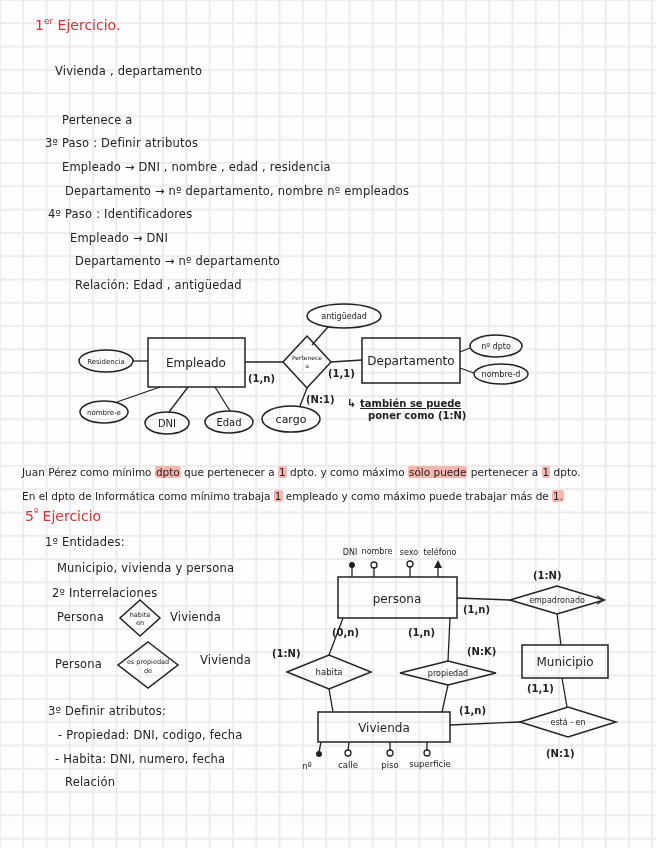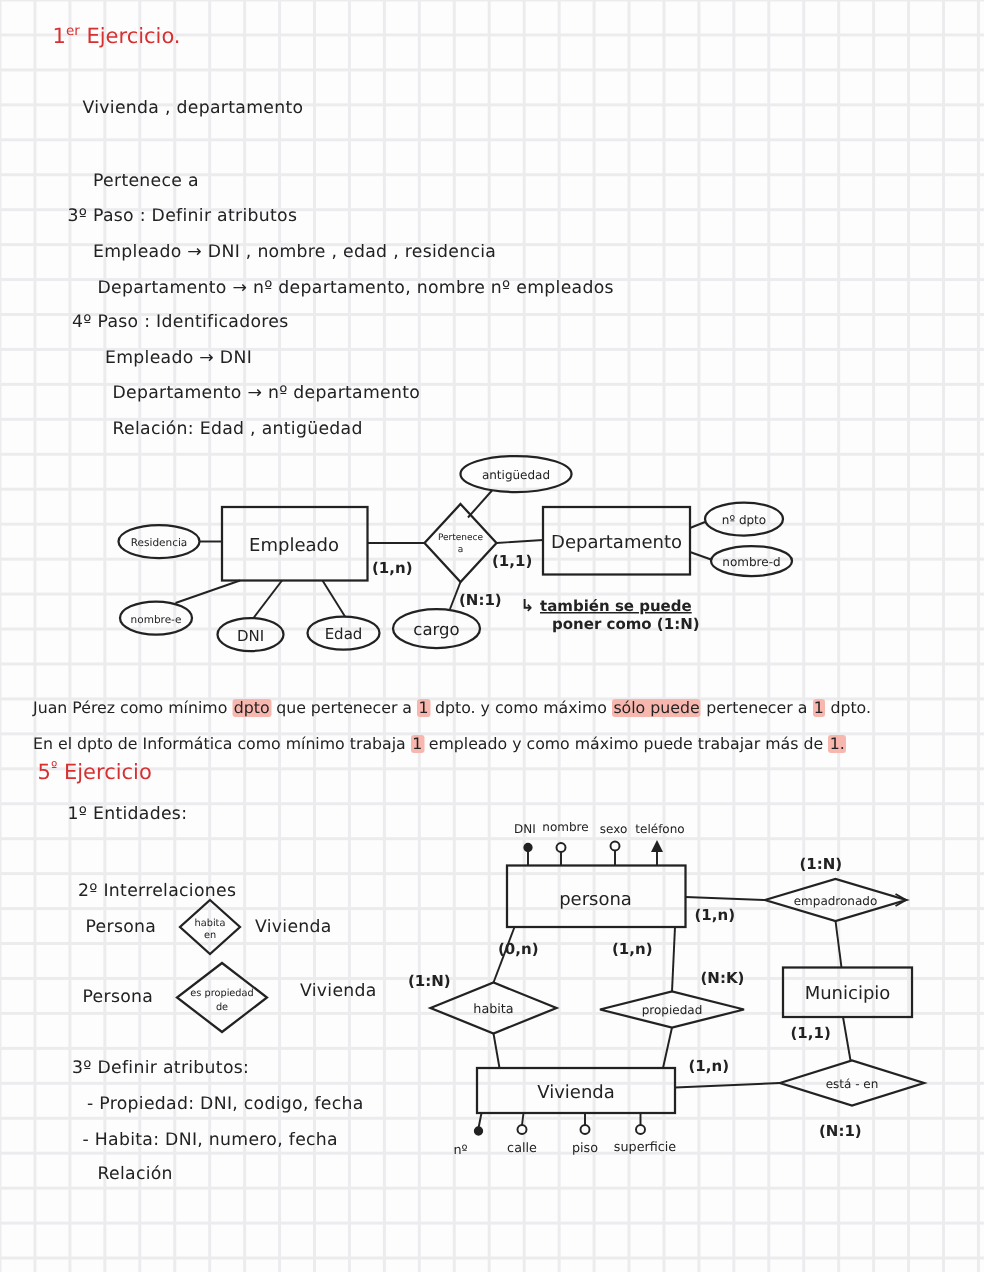--- a/index.html
+++ b/index.html
@@ -102,20 +102,21 @@
     <text x="308" y="121" font-size="10" font-weight="bold">poner como (1:N)</text>
   </svg>
 
   <div class="abs para" style="left:22px;top:466px"><span>Juan Pérez como mínimo </span><span class="hl">dpto</span><span> que pertenecer a </span><span class="hl">1</span><span> dpto. y como máximo </span><span class="hl">sólo puede</span><span> pertenecer a </span><span class="hl">1</span><span> dpto.</span></div>
 
   <div class="abs para" style="left:22px;top:490px"><span>En el dpto de Informática como mínimo trabaja </span><span class="hl">1</span><span> empleado y como máximo puede trabajar más de </span><span class="hl">1.</span></div>
 
   <div class="abs title" style="left:25px;top:507px"><span>5</span><sup>º</sup><span> Ejercicio</span></div>
 
   <div class="abs ln" style="left:45px;top:535px">1º Entidades:</div>
+  <div class="abs ln" style="left:57px;top:561px">Municipio, vivienda y persona</div>
   <div class="abs ln" style="left:52px;top:586px">2º Interrelaciones</div>
 
   <div class="abs ln" style="left:57px;top:610px">Persona</div>
   <svg class="abs" style="left:118px;top:598px" width="44" height="40" viewBox="0 0 44 40">
     <polygon class="shape" points="22,2 42,20 22,38 2,20"></polygon>
     <text x="22" y="19" text-anchor="middle" font-size="6.5">habita</text>
     <text x="22" y="27" text-anchor="middle" font-size="6.5">en</text>
   </svg>
   <div class="abs ln" style="left:170px;top:610px">Vivienda</div>
 

